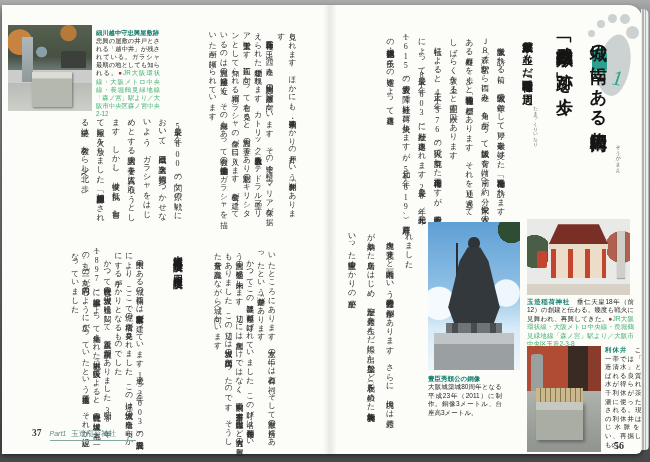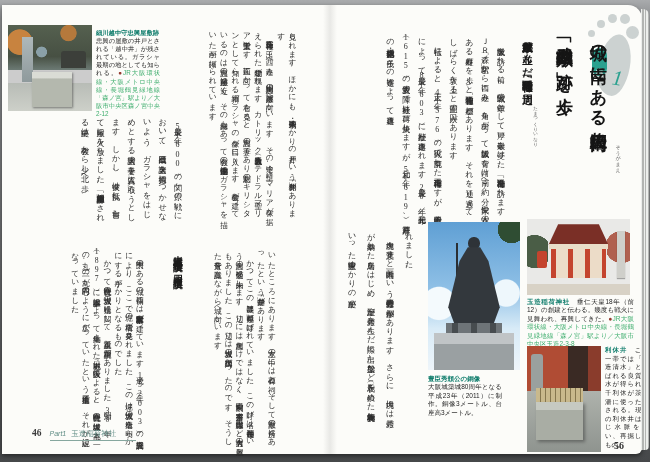--- a/index.html
+++ b/index.html
@@ -163,21 +163,21 @@
 
   <div class="v body-e" style="top:242px;right:344px;">
     <div>いたところにあります。木立の中には石碑と祠、そして屋敷の台所にあったという「越中井」があります。
 　かつてこの界隈は「越中町」と呼ばれていました。この呼び名は長岡越中守という忠興の受領名に由来します。辺りには忠興だけではなく、前田利家や宇喜多秀家、古田織部など有力大名の屋敷もありました。この辺りは大坂城の惣構内だったのです。そうした背景を意識しながら城へ向かいます。</div>
     <div class="kouzou-heading">大坂城三重構造説と四重構造説</div>
     <div>　大手門のある城の西側には大阪府警察本部が建っています。平成15年（2003）の発掘調査により、ここで堀の遺構が発見されました。この堀は大坂城の構造を明らかにする手がかりとなるものでした。
 　かつて豊臣時代の大坂城の構造に関して、三重説と四重説がありました。明治30年（1897）に参謀本部によって編集された『日本戦史　大阪役』によると、豊臣時代の大坂城は本丸、二の丸、三の丸が同心円のように広がっていたという三重構造で、それが定説になっていました。</div>
   </div>
 
   <div class="footer-left">
-    <span class="pgnum">46</span><span class="footer-rule"><span class="part-label">Part1</span><span>玉造稲荷神社</span></span>
+    <span class="pgnum">37</span><span class="footer-rule"><span class="part-label">Part1</span><span>玉造稲荷神社</span></span>
   </div>
 
   <div class="badge">
     <div class="sole"></div>
     <div class="toe toe1"></div>
     <div class="toe toe2"></div>
     <div class="toe toe3"></div>
     <div class="toe toe4"></div>
     <div class="toe toe-big"></div>
     <div class="badge-label">城内</div>

